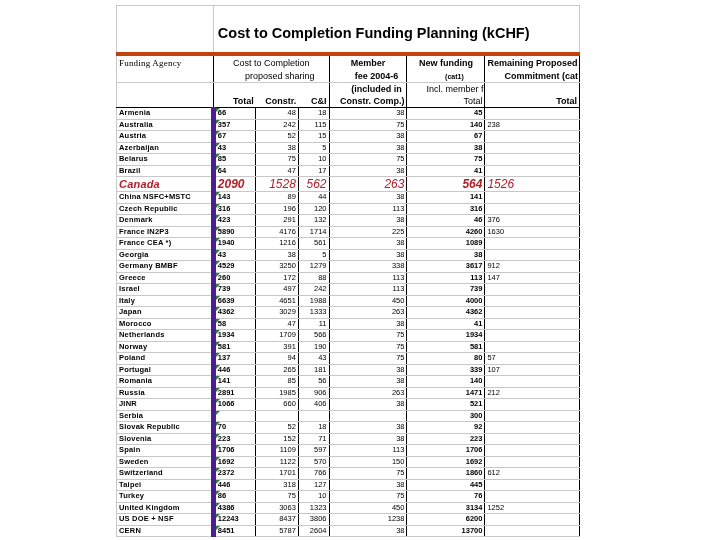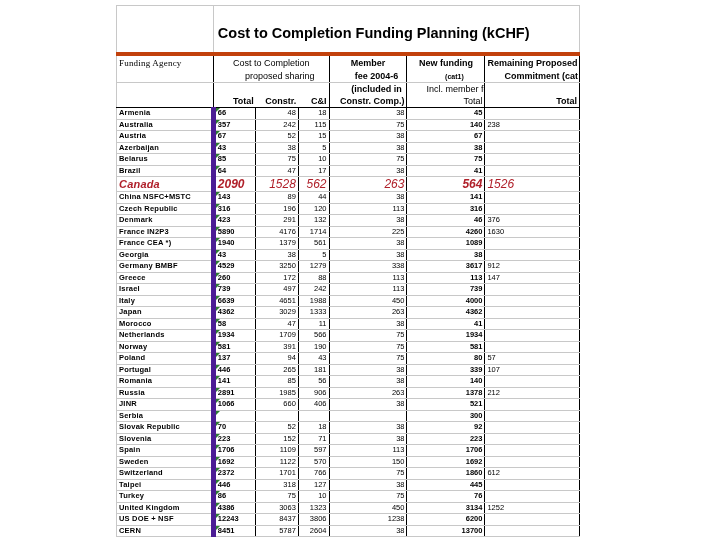--- a/index.html
+++ b/index.html
@@ -172,21 +172,21 @@
           <td class="c-total"><span class="tri"></span><span>5890</span></td>
           <td class="c-constr"><span>4176</span></td>
           <td class="c-ci"><span>1714</span></td>
           <td class="c-fee"><span>225</span></td>
           <td class="c-new"><span>4260</span></td>
           <td class="c-rem"><span>1630</span></td>
         </tr>
         <tr>
           <td class="c-agency"><span>France CEA *)</span></td>
           <td class="c-total"><span class="tri"></span><span>1940</span></td>
-          <td class="c-constr"><span>1379</span></td>
+          <td class="c-constr"><span>1216</span></td>
           <td class="c-ci"><span>561</span></td>
           <td class="c-fee"><span>38</span></td>
           <td class="c-new"><span>1089</span></td>
           <td class="c-rem"><span></span></td>
         </tr>
         <tr>
           <td class="c-agency"><span>Georgia</span></td>
           <td class="c-total"><span class="tri"></span><span>43</span></td>
           <td class="c-constr"><span>38</span></td>
           <td class="c-ci"><span>5</span></td>
@@ -292,21 +292,21 @@
           <td class="c-fee"><span>38</span></td>
           <td class="c-new"><span>140</span></td>
           <td class="c-rem"><span></span></td>
         </tr>
         <tr>
           <td class="c-agency"><span>Russia</span></td>
           <td class="c-total"><span class="tri"></span><span>2891</span></td>
           <td class="c-constr"><span>1985</span></td>
           <td class="c-ci"><span>906</span></td>
           <td class="c-fee"><span>263</span></td>
-          <td class="c-new"><span>1378</span></td>
+          <td class="c-new"><span>1471</span></td>
           <td class="c-rem"><span>212</span></td>
         </tr>
         <tr>
           <td class="c-agency"><span>JINR</span></td>
           <td class="c-total"><span class="tri"></span><span>1066</span></td>
           <td class="c-constr"><span>660</span></td>
           <td class="c-ci"><span>406</span></td>
           <td class="c-fee"><span>38</span></td>
           <td class="c-new"><span>521</span></td>
           <td class="c-rem"><span></span></td>

